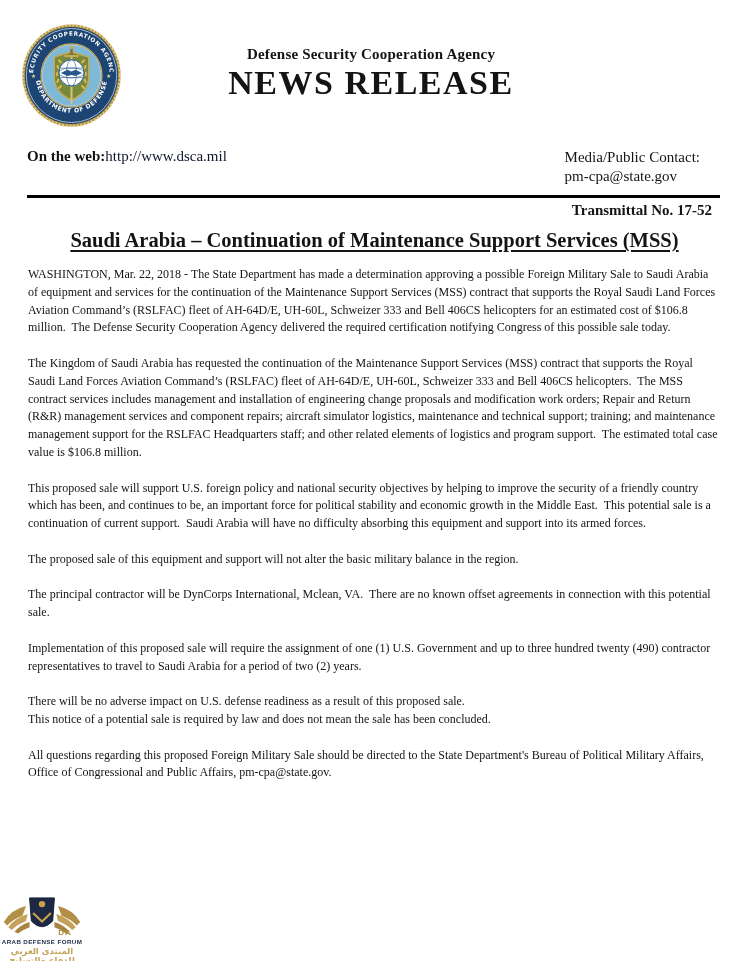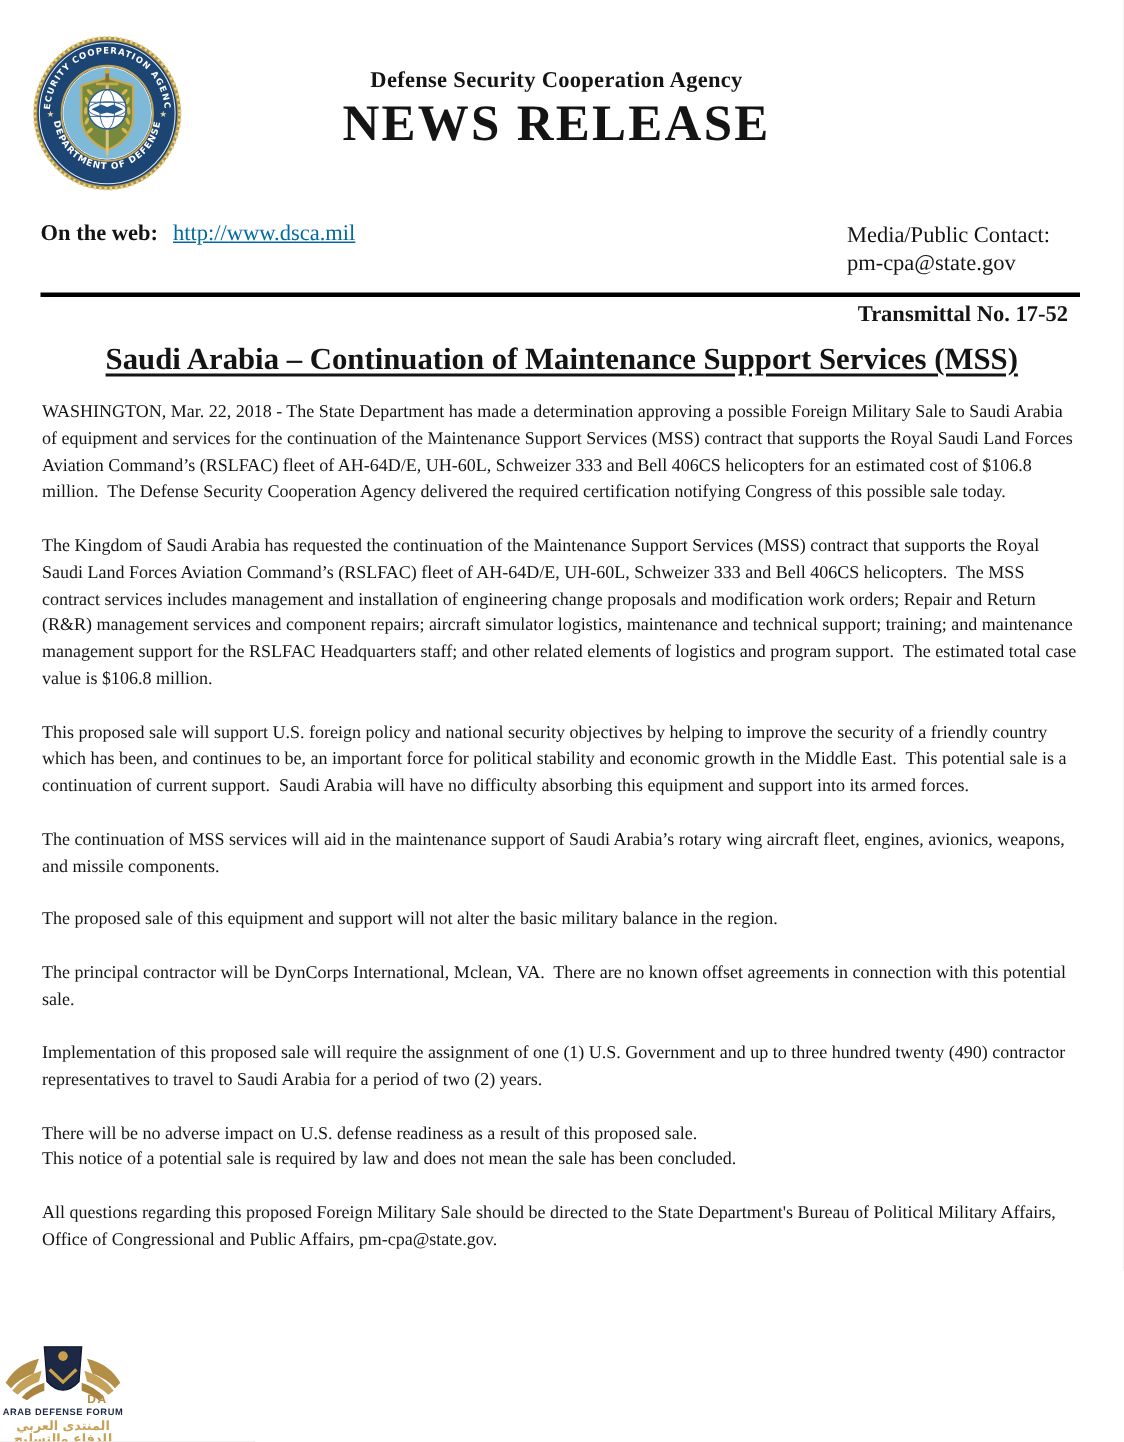--- a/index.html
+++ b/index.html
@@ -12,21 +12,21 @@
     font-family: "Liberation Serif", serif;
     color: #141414;
     overflow: hidden;
   }
   .seal { position:absolute; left:21px; top:23px; width:101px; height:105px; }
   .masthead { position:absolute; top:46px; left:0; width:749px; text-align:center; padding-right:7px; }
   .agency { font-size:15px; font-weight:bold; letter-spacing:.2px; }
   .news-release { font-size:34px; font-weight:bold; letter-spacing:1.5px; margin-top:3px; line-height:1; }
   .contact-row { position:absolute; top:148px; left:27px; width:673px; display:flex; justify-content:space-between; align-items:flex-start; font-size:15px; }
   .web-label { font-weight:bold; }
-  .web-link { color:#0369a1; text-decoration:underline; margin-left:10px; cursor:pointer; }
+  .web-link { color:#0f172a; cursor:pointer; }
   .media-block { text-align:left; font-weight:normal; line-height:19px; }
   .rule { position:absolute; top:195px; left:27px; width:693px; height:0; border:0; border-top:3px solid #000; margin:0; }
   .transmittal { position:absolute; top:202px; right:37px; font-size:15px; font-weight:bold; }
   .headline { position:absolute; top:229px; left:28px; width:693px; text-align:center;
     font-size:20.5px; font-weight:bold; text-decoration:underline; text-decoration-thickness:2px; text-underline-offset:3px; margin:0; }
   .body-text { position:absolute; top:266px; left:28px; width:693px; font-size:12px; line-height:17.8px; }
   .para { margin:0 0 17.8px 0; white-space:pre-wrap; }
   
   .watermark { position:absolute; left:0; top:896px; width:84px; text-align:center; line-height:1; }
   .wm-emblem { display:block; margin:0 auto; }
@@ -111,21 +111,20 @@
   <hr class="rule">
 
   <div class="transmittal">Transmittal No. 17-52</div>
 
   <h2 class="headline">Saudi Arabia – Continuation of Maintenance Support Services (MSS)</h2>
 
   <div class="body-text">
       <p class="para">WASHINGTON, Mar. 22, 2018 - The State Department has made a determination approving a possible Foreign Military Sale to Saudi Arabia of equipment and services for the continuation of the Maintenance Support Services (MSS) contract that supports the Royal Saudi Land Forces Aviation Command’s (RSLFAC) fleet of AH-64D/E, UH-60L, Schweizer 333 and Bell 406CS helicopters for an estimated cost of $106.8 million.  The Defense Security Cooperation Agency delivered the required certification notifying Congress of this possible sale today.</p>
       <p class="para">The Kingdom of Saudi Arabia has requested the continuation of the Maintenance Support Services (MSS) contract that supports the Royal Saudi Land Forces Aviation Command’s (RSLFAC) fleet of AH-64D/E, UH-60L, Schweizer 333 and Bell 406CS helicopters.  The MSS contract services includes management and installation of engineering change proposals and modification work orders; Repair and Return (R&amp;R) management services and component repairs; aircraft simulator logistics, maintenance and technical support; training; and maintenance management support for the RSLFAC Headquarters staff; and other related elements of logistics and program support.  The estimated total case value is $106.8 million.</p>
       <p class="para">This proposed sale will support U.S. foreign policy and national security objectives by helping to improve the security of a friendly country which has been, and continues to be, an important force for political stability and economic growth in the Middle East.  This potential sale is a continuation of current support.  Saudi Arabia will have no difficulty absorbing this equipment and support into its armed forces.</p>
-      <p class="para">The continuation of MSS services will aid in the maintenance support of Saudi Arabia’s rotary wing aircraft fleet, engines, avionics, weapons, and missile components.</p>
       <p class="para">The proposed sale of this equipment and support will not alter the basic military balance in the region.</p>
       <p class="para">The principal contractor will be DynCorps International, Mclean, VA.  There are no known offset agreements in connection with this potential sale.</p>
       <p class="para">Implementation of this proposed sale will require the assignment of one (1) U.S. Government and up to three hundred twenty (490) contractor representatives to travel to Saudi Arabia for a period of two (2) years.</p>
       <p class="para">There will be no adverse impact on U.S. defense readiness as a result of this proposed sale.
 This notice of a potential sale is required by law and does not mean the sale has been concluded.</p>
       <p class="para">All questions regarding this proposed Foreign Military Sale should be directed to the State Department's Bureau of Political Military Affairs, Office of Congressional and Public Affairs, pm-cpa@state.gov.</p>
     </div>
 
   <div class="watermark">
     <svg class="wm-emblem" width="80" height="42" viewBox="0 0 90 47">

